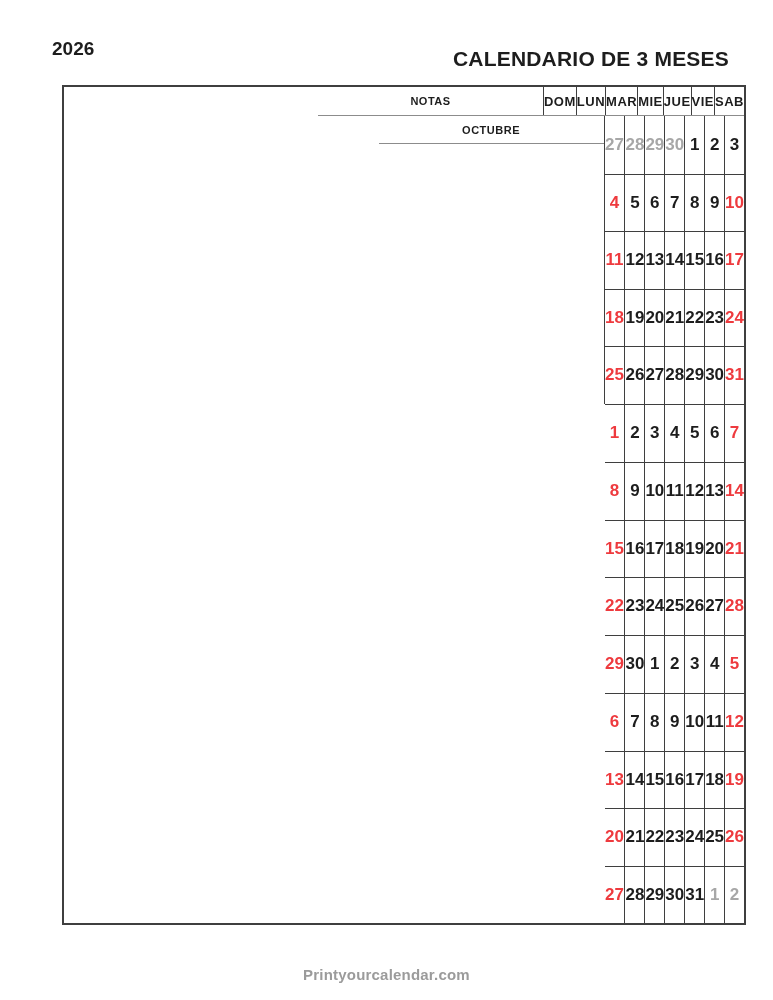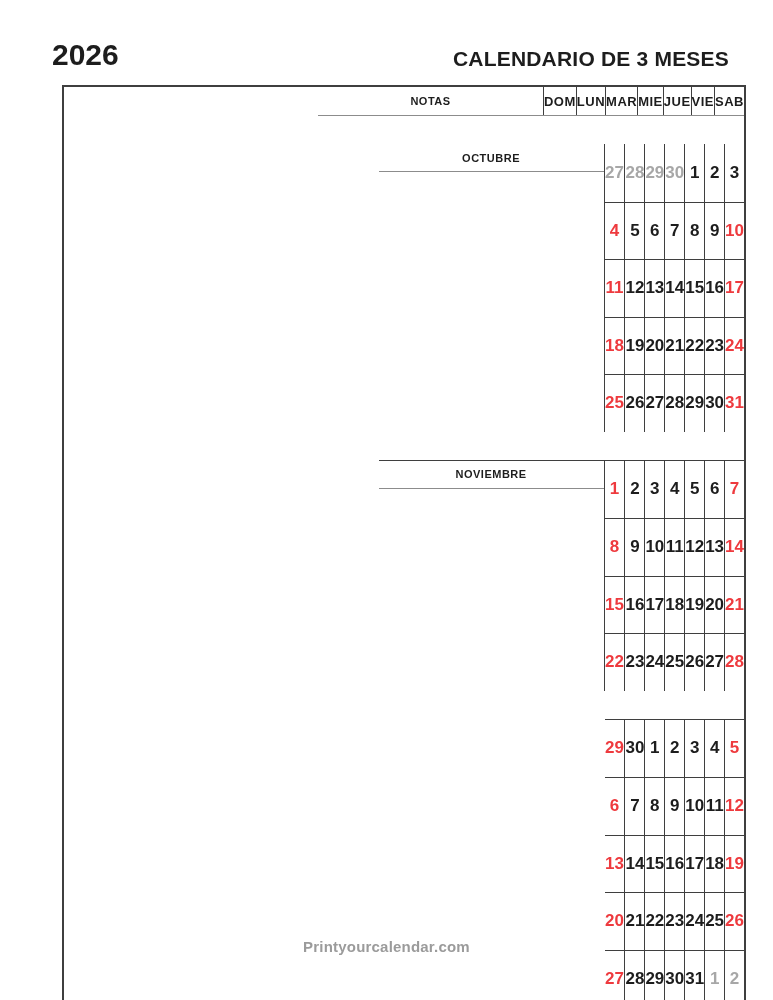--- a/index.html
+++ b/index.html
@@ -6,42 +6,42 @@
     --red: #ee3a3e;
     --black: #1d1d1d;
     --gray: #a7a7a7;
     --dark: #3f3f3f;
     --light: #8c8c8c;
   }
   * { margin:0; padding:0; box-sizing:border-box; }
   body { background:#ffffff; font-family:"Liberation Sans", sans-serif; }
   .page { position:relative; width:773px; height:1000px; background:#ffffff; overflow:hidden; }
 
-  .year  { position:absolute; left:52px; top:38px; font-size:30px; font-weight:700; color:var(--black);text-align:center; }
+  .year  { position:absolute; left:52px; top:38px; font-size:19px; font-weight:700; color:var(--black);text-align:center; }
   .title { position:absolute; right:44px; top:47px; font-size:21px; font-weight:700; color:var(--black); letter-spacing:0.2px; }
 
   .cal {
     position:absolute; left:62px; top:85px; width:684px;
     border:2px solid var(--dark);
     display:flex; flex-direction:column; background:#fff;align-items:flex-end;
   }
 
   .header-row { display:flex; height:29px; border-bottom:1px solid var(--light); }
   .notes-header {
     width:226px; display:flex; align-items:center; justify-content:center;
     font-size:11px; font-weight:700; letter-spacing:0.5px; color:var(--black);
     border-right:1px solid var(--dark);
   }
   .day-header {
     flex:1; display:flex; align-items:center; justify-content:center;
     font-size:13px; font-weight:700; letter-spacing:0.5px; color:var(--black);
   }
   .day-header + .day-header { border-left:1px solid var(--dark); }
 
-  .section { display:flex;margin-top:28px; }
+  .section { display:flex; }
   .section + .section { border-top:1px solid var(--dark); }
 
   .section-notes { width:226px; border-right:1px solid var(--dark); display:flex; flex-direction:column; }
   .month-label {
     height:28px; display:flex; align-items:center; justify-content:center;
     font-size:11px; font-weight:700; letter-spacing:0.5px; color:var(--black);
     border-bottom:1px solid var(--light);
   }
   .notes-area { flex:1; }
 
@@ -49,21 +49,21 @@
   .date-cell {
     display:flex; align-items:center; justify-content:center;
     font-size:17px; font-weight:700; color:var(--black);
   }
   .date-cell:not(:nth-child(7n+1)) { border-left:1px solid var(--dark); }
   .date-cell:nth-child(n+8)        { border-top:1px solid var(--dark); }
   .date-cell.weekend  { color:var(--red); }
   .date-cell.adjacent { color:var(--gray); }
 
   .footer {
-    position:absolute; left:0; right:0; top:938px; text-align:center;
+    position:absolute; left:0; right:0; top:966px; text-align:center;
     font-size:15px; font-weight:700; color:#9b9b9b; letter-spacing:0.2px;
   }
 </style>
 </head>
 <body>
 
 <div class="page">
   <div class="year">2026</div>
   <div class="title">CALENDARIO DE 3 MESES</div>
 
@@ -116,24 +116,20 @@
             <div class="date-cell weekend">24</div>
             <div class="date-cell weekend">25</div>
             <div class="date-cell normal">26</div>
             <div class="date-cell normal">27</div>
             <div class="date-cell normal">28</div>
             <div class="date-cell normal">29</div>
             <div class="date-cell normal">30</div>
             <div class="date-cell weekend">31</div>
           </div>
         </div><div class="section">
-          <div class="section-notes">
-            <div class="month-label">NOVIEMBRE</div>
-            <div class="notes-area"></div>
-          </div>
           <div class="days-grid">
             <div class="date-cell weekend">1</div>
             <div class="date-cell normal">2</div>
             <div class="date-cell normal">3</div>
             <div class="date-cell normal">4</div>
             <div class="date-cell normal">5</div>
             <div class="date-cell normal">6</div>
             <div class="date-cell weekend">7</div>
             <div class="date-cell weekend">8</div>
             <div class="date-cell normal">9</div>

